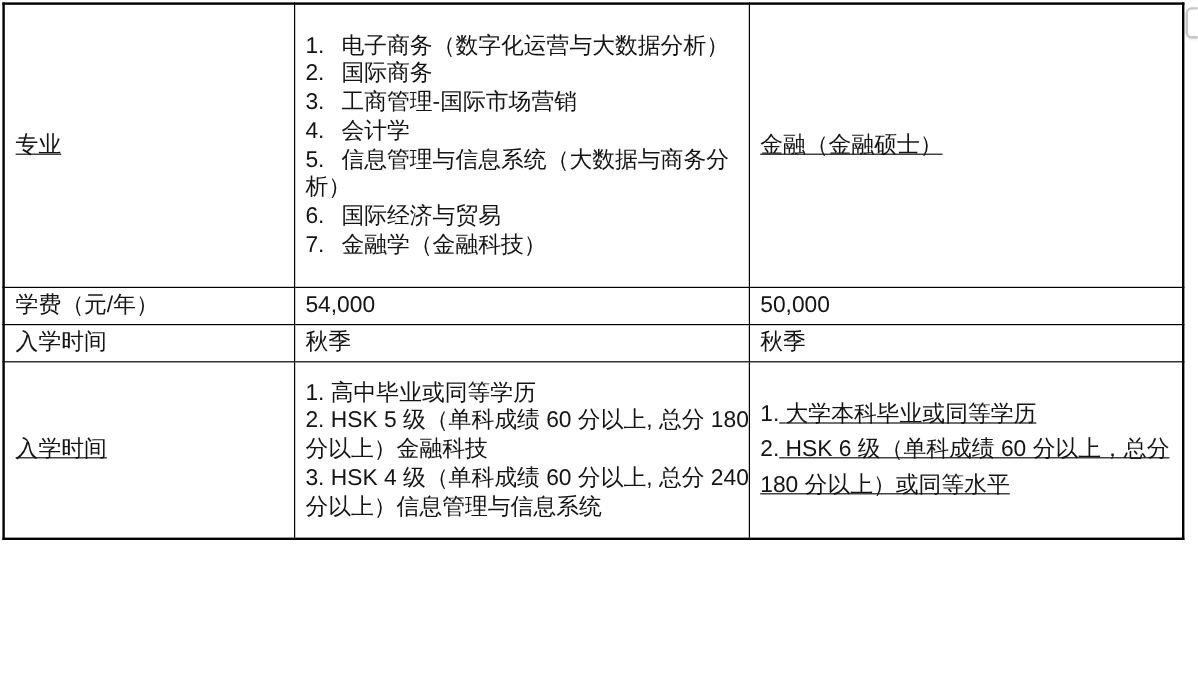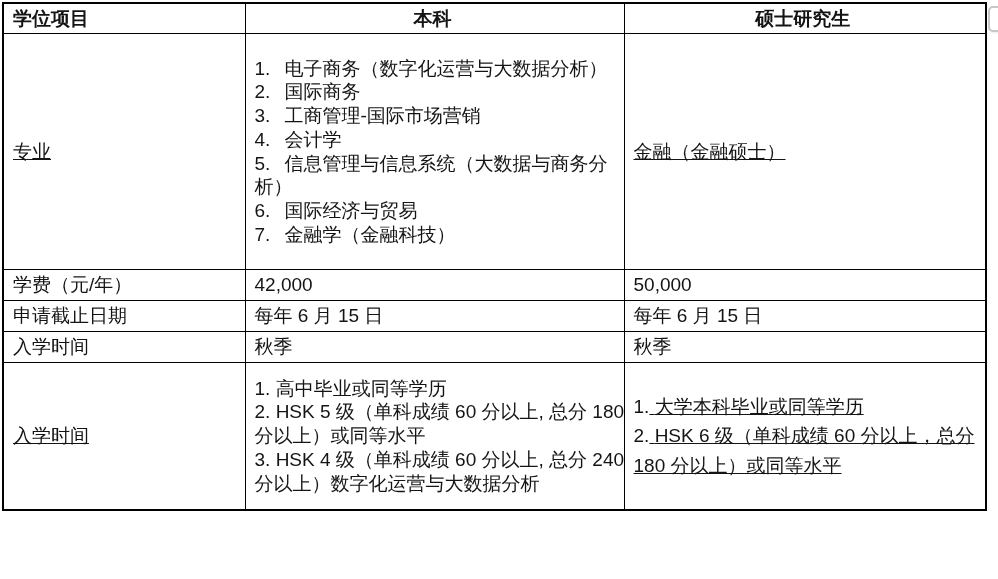--- a/index.html
+++ b/index.html
@@ -61,69 +61,59 @@
 <div class="stage">
 
   <table class="doc">
     <colgroup>
       <col style="width:242px">
       <col style="width:379px">
       <col style="width:362px">
     </colgroup>
 
     <tbody>
-        <tr class="hdr">
-      <td class="c1">学位项目</td>
-      <td class="center">本科</td>
-      <td class="center">硕士研究生</td>
-    </tr>
 
     <tr>
       <td class="c1 mid">专业</td>
       <td class="list-cell major-cell">
         <div class="li"><span class="num">1.</span><span>电子商务（数字化运营与大数据分析）</span></div>
         <div class="li"><span class="num">2.</span><span>国际商务</span></div>
         <div class="li"><span class="num">3.</span><span>工商管理-国际市场营销</span></div>
         <div class="li"><span class="num">4.</span><span>会计学</span></div>
         <div class="li"><span class="num">5.</span><span>信息管理与信息系统（大数据与商务分</span></div>
         <div class="li"><span>析）</span></div>
         <div class="li"><span class="num">6.</span><span>国际经济与贸易</span></div>
         <div class="li"><span class="num">7.</span><span>金融学（金融科技）</span></div>
       </td>
       <td class="mid">金融（金融硕士）</td>
     </tr>
 
 
     <tr class="r30">
       <td class="c1">学费（元/年）</td>
-      <td>42,000</td>
+      <td>54,000</td>
       <td>50,000</td>
     </tr>
 
 
-    <tr class="r30">
-      <td class="c1">申请截止日期</td>
-      <td>每年 6 月 15 日</td>
-      <td>每年 6 月 15 日</td>
-    </tr>
 
     <tr class="r30">
       <td class="c1">入学时间</td>
       <td>秋季</td>
       <td>秋季</td>
     </tr>
 
     <tr>
       <td class="c1 mid">入学时间</td>
       <td class="list-cell req-cell">
         <div class="li"><span class="numt">1.</span> <span>高中毕业或同等学历</span></div>
         <div class="li"><span class="numt">2.</span> <span>HSK 5 级（单科成绩 60 分以上, 总分 180</span></div>
-        <div class="li"><span>分以上）或同等水平</span></div>
+        <div class="li"><span>分以上）金融科技</span></div>
         <div class="li"><span class="numt">3.</span> <span>HSK 4 级（单科成绩 60 分以上, 总分 240</span></div>
-        <div class="li"><span>分以上）数字化运营与大数据分析</span></div>
+        <div class="li"><span>分以上）信息管理与信息系统</span></div>
       </td>
       <td class="mid" style="line-height:29.6px;">
         <div class="li"><span class="numt">1.</span> <span>大学本科毕业或同等学历</span></div>
         <div class="li"><span class="numt">2.</span> <span>HSK 6 级（单科成绩 60 分以上，总分</span></div>
         <div class="li"><span>180 分以上）或同等水平</span></div>
       </td>
     </tr>
   </tbody>
     </table>
 

